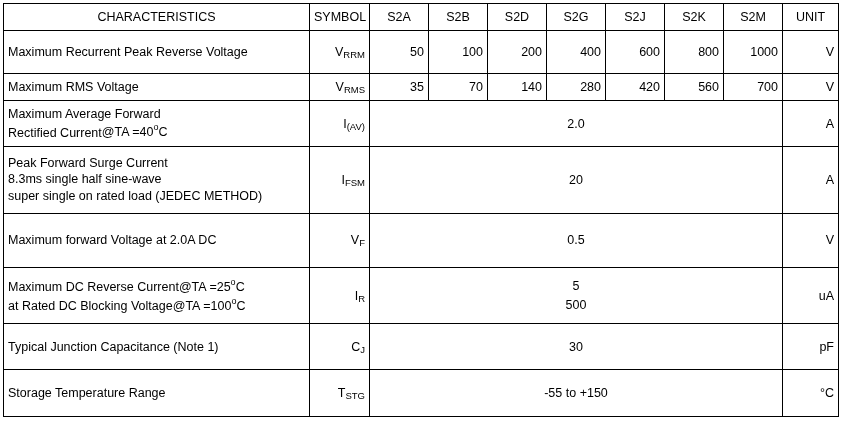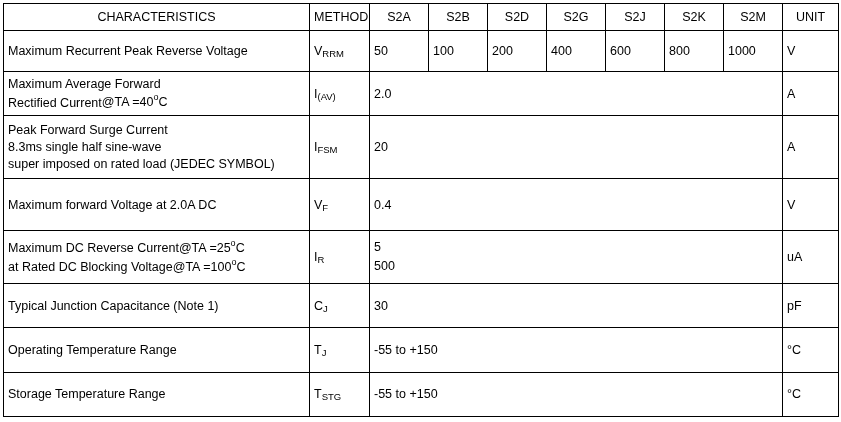--- a/index.html
+++ b/index.html
@@ -41,21 +41,21 @@
 
   thead td {
     text-align: center;
     height: 26px;
     font-size: 12.5px;
   }
   .char-cell {
     text-align: left;
     padding-left: 8px;
   }
-  .ctr { text-align: left; }
+  .ctr { text-align: right; }
 
   .sym { white-space: nowrap; }
   .sub {
     font-size: 9.5px;
     vertical-align: baseline;
     position: relative;
     top: 2px;
   }
   .supdeg {
     font-size: 9px;
@@ -67,21 +67,21 @@
 
   .two-col {
     display: flex;
     justify-content: flex-start;
     align-items: baseline;
   }
   .two-col .left { white-space: nowrap; }
   .two-col .right { white-space: nowrap; padding-right: 2px; }
 
   .big-val {
-    text-align: left;
+    text-align: center;
     font-size: 12.5px;
   }
   .stacked { line-height: 1.5; }
 </style>
 </head>
 <body>
 
 <div id="sheet">
   <table class="spec">
     <colgroup>
@@ -92,21 +92,21 @@
       <col class="col-val">
       <col class="col-val">
       <col class="col-val">
       <col class="col-val">
       <col class="col-val">
       <col class="col-unit">
     </colgroup>
     <thead>
       <tr>
         <td>CHARACTERISTICS</td>
-        <td>METHOD</td>
+        <td>SYMBOL</td>
         <td>S2A</td>
         <td>S2B</td>
         <td>S2D</td>
         <td>S2G</td>
         <td>S2J</td>
         <td>S2K</td>
         <td>S2M</td>
         <td>UNIT</td>
       </tr>
     </thead>
@@ -118,50 +118,62 @@
         <td class="ctr">50</td>
         <td class="ctr">100</td>
         <td class="ctr">200</td>
         <td class="ctr">400</td>
         <td class="ctr">600</td>
         <td class="ctr">800</td>
         <td class="ctr">1000</td>
         <td class="ctr">V</td>
       </tr>
 
+      <tr style="height:23px">
+        <td class="char-cell">Maximum RMS Voltage</td>
+        <td class="ctr sym"><span>V</span><span class="sub">RMS</span></td>
+        <td class="ctr">35</td>
+        <td class="ctr">70</td>
+        <td class="ctr">140</td>
+        <td class="ctr">280</td>
+        <td class="ctr">420</td>
+        <td class="ctr">560</td>
+        <td class="ctr">700</td>
+        <td class="ctr">V</td>
+      </tr>
 
 
       <tr style="height:40px">
         <td class="char-cell tight">
           <div>Maximum Average Forward</div>
           <div class="two-col">
             <span class="left">Rectified  Current</span>
             <span class="right"><span>@TA =40</span><span class="supdeg">o</span><span>C</span></span>
           </div>
         </td>
         <td class="ctr sym"><span>I</span><span class="sub">(AV)</span></td>
         <td class="big-val" colspan="7">2.0</td>
         <td class="ctr">A</td>
       </tr>
 
       <tr style="height:57px">
         <td class="char-cell tight">
           <div>Peak Forward Surge Current</div>
           <div>8.3ms single half sine-wave</div>
-          <div>super imposed on rated load (JEDEC SYMBOL)</div>
+          <div>super single on rated load (JEDEC METHOD)</div>
         </td>
         <td class="ctr sym"><span>I</span><span class="sub">FSM</span></td>
         <td class="big-val" colspan="7">20</td>
         <td class="ctr">A</td>
       </tr>
 
       <tr style="height:47px">
         <td class="char-cell">Maximum forward Voltage at 2.0A DC</td>
         <td class="ctr sym"><span>V</span><span class="sub">F</span></td>
-        <td class="big-val" colspan="7">0.4</td>
+        <td class="big-val" colspan="7">0.5</td>
         <td class="ctr">V</td>
       </tr>
 
       <tr style="height:48px">
         <td class="char-cell tight">
           <div class="two-col">
             <span class="left">Maximum DC Reverse Current</span>
             <span class="right"><span>@TA =25</span><span class="supdeg">o</span><span>C</span></span>
           </div>
           <div class="two-col">
@@ -178,26 +190,20 @@
       </tr>
 
       <tr style="height:40px">
         <td class="char-cell">Typical Junction Capacitance (Note 1)</td>
         <td class="ctr sym"><span>C</span><span class="sub">J</span></td>
         <td class="big-val" colspan="7">30</td>
         <td class="ctr">pF</td>
       </tr>
 
 
-      <tr style="height:40px">
-        <td class="char-cell">Operating Temperature Range</td>
-        <td class="ctr sym"><span>T</span><span class="sub">J</span></td>
-        <td class="big-val" colspan="7">-55 to +150</td>
-        <td class="ctr">°C</td>
-      </tr>
 
       <tr style="height:40px">
         <td class="char-cell">Storage Temperature Range</td>
         <td class="ctr sym"><span>T</span><span class="sub">STG</span></td>
         <td class="big-val" colspan="7">-55 to +150</td>
         <td class="ctr">°C</td>
       </tr>
 
     </tbody>
   </table>

